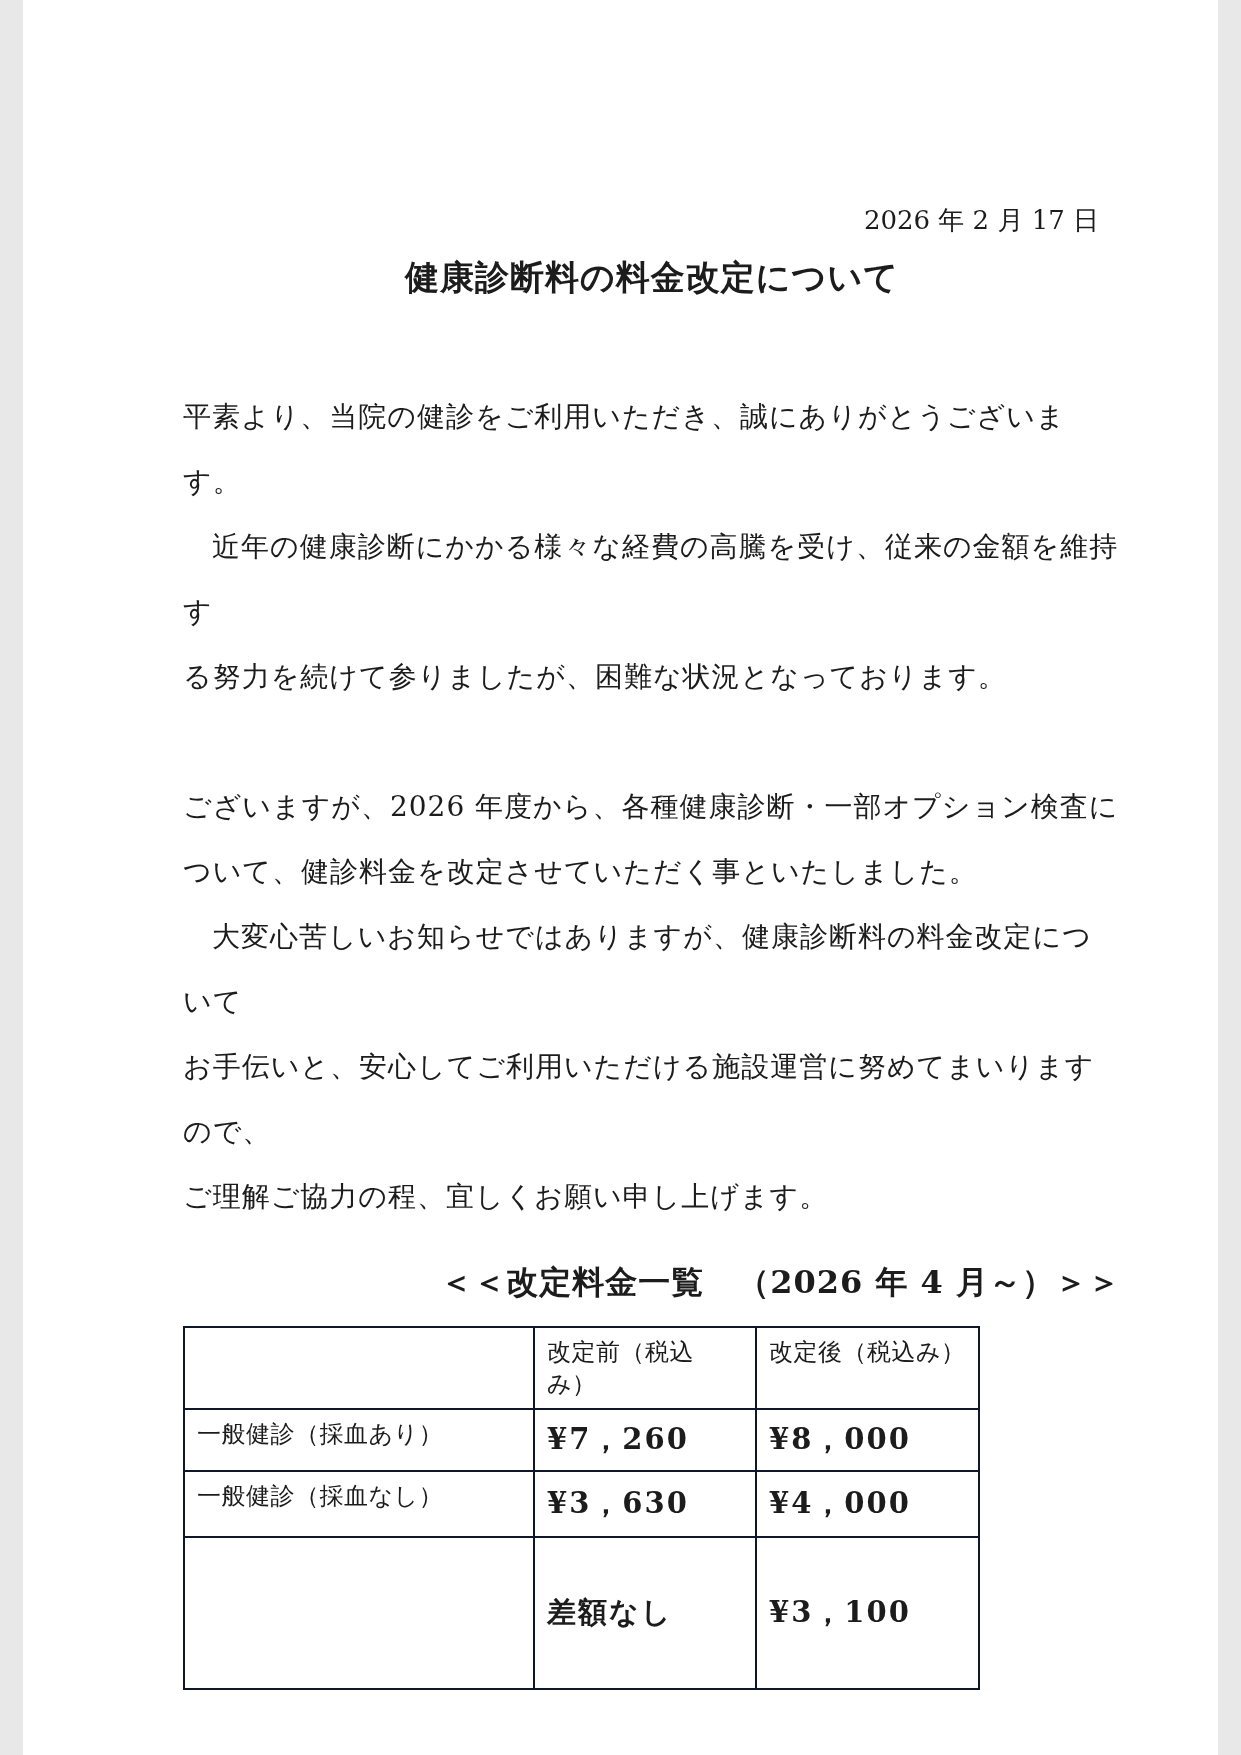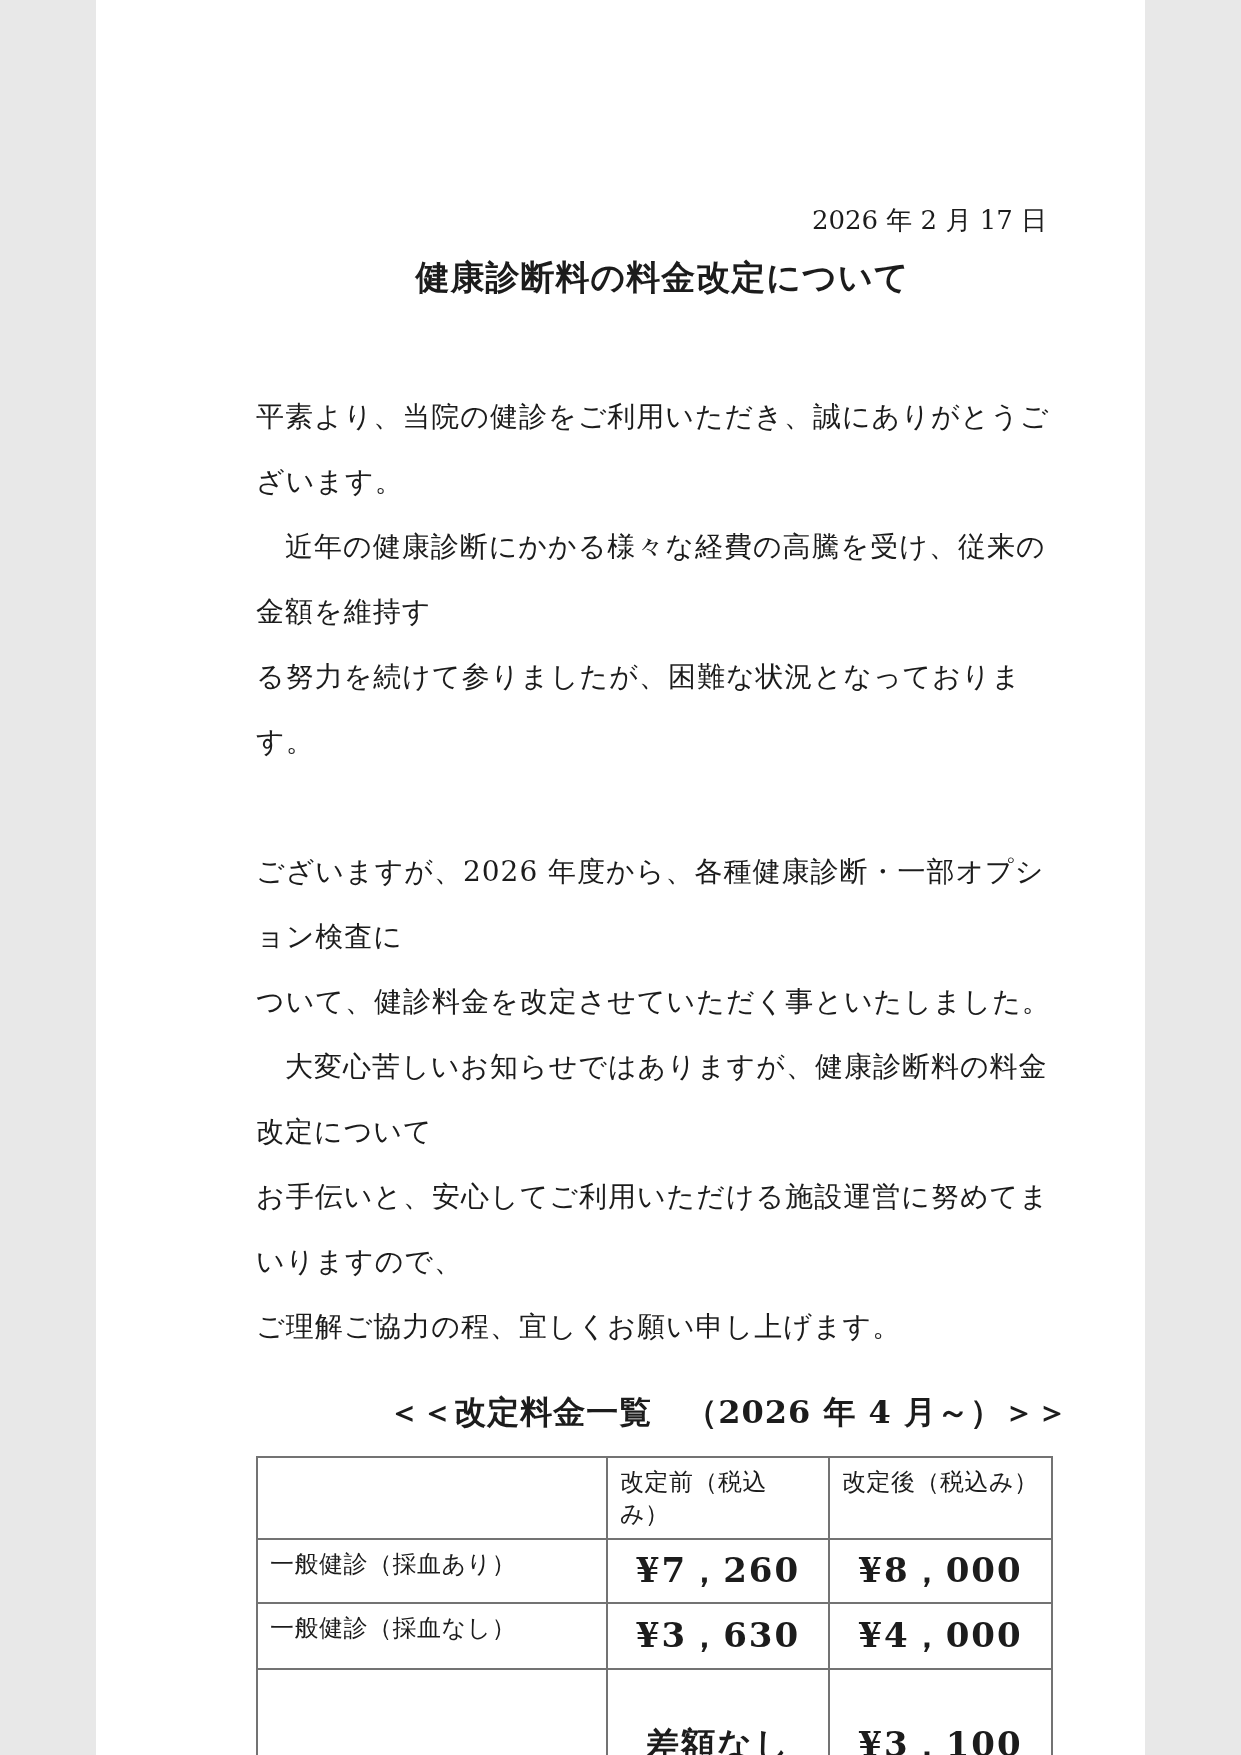--- a/index.html
+++ b/index.html
@@ -1,21 +1,21 @@
 <!DOCTYPE html>
 <html lang="ja"><head>
 <meta charset="utf-8">
 <style>
   html,body { margin:0; padding:0; background:#e8e8e8; }
   .page {
-    width:1049px; height:1755px;
+    width:1195px; height:1755px;
     margin:0 auto;
     background:#ffffff;
     box-sizing:border-box;
-    padding:205px 76px 0 160px;
+    padding:205px 97px 0 160px;
     font-family:"DejaVu Serif","Liberation Serif",serif;
     color:#1c1c1c;
     overflow:hidden;
   }
   .date {
     text-align:right;
     font-size:26px;
     line-height:30px;
     padding-right:22px;
     white-space:pre-wrap;
@@ -45,21 +45,21 @@
     letter-spacing:1px;
     white-space:pre-wrap;
   }
   table.price-table {
     border-collapse:collapse;
     margin-top:21px;
     table-layout:fixed;
     width:795px;
   }
   table.price-table th, table.price-table td {
-    border:2px solid #737373;
+    border:2px solid #0f172a;
     box-sizing:border-box;
     padding:8px 12px;
     margin-left:6px;
   }
   th.head-cell {
     font-weight:normal;
     font-size:24px;
     text-align:left;
     vertical-align:top;
     height:66px;
@@ -68,23 +68,22 @@
   }
   td.label-cell {
     font-size:24px;
     text-align:left;
     vertical-align:top;
     letter-spacing:0.5px;
     white-space:pre-wrap;
   }
   td.label-cell.two-line { font-size:23px; line-height:34px; padding-top:6px; }
   td.value-cell {
-    font-size:34px;
+    font-size:29px;
     font-weight:bold;
-    text-align:center;
     vertical-align:middle;
     letter-spacing:2px;
     white-space:pre-wrap;
   }
   tr.row-1 td { height:62px; }
   tr.row-2 td { height:66px; }
   tr.row-3 td { height:74px; }
 </style>
 </head>
 <body>

